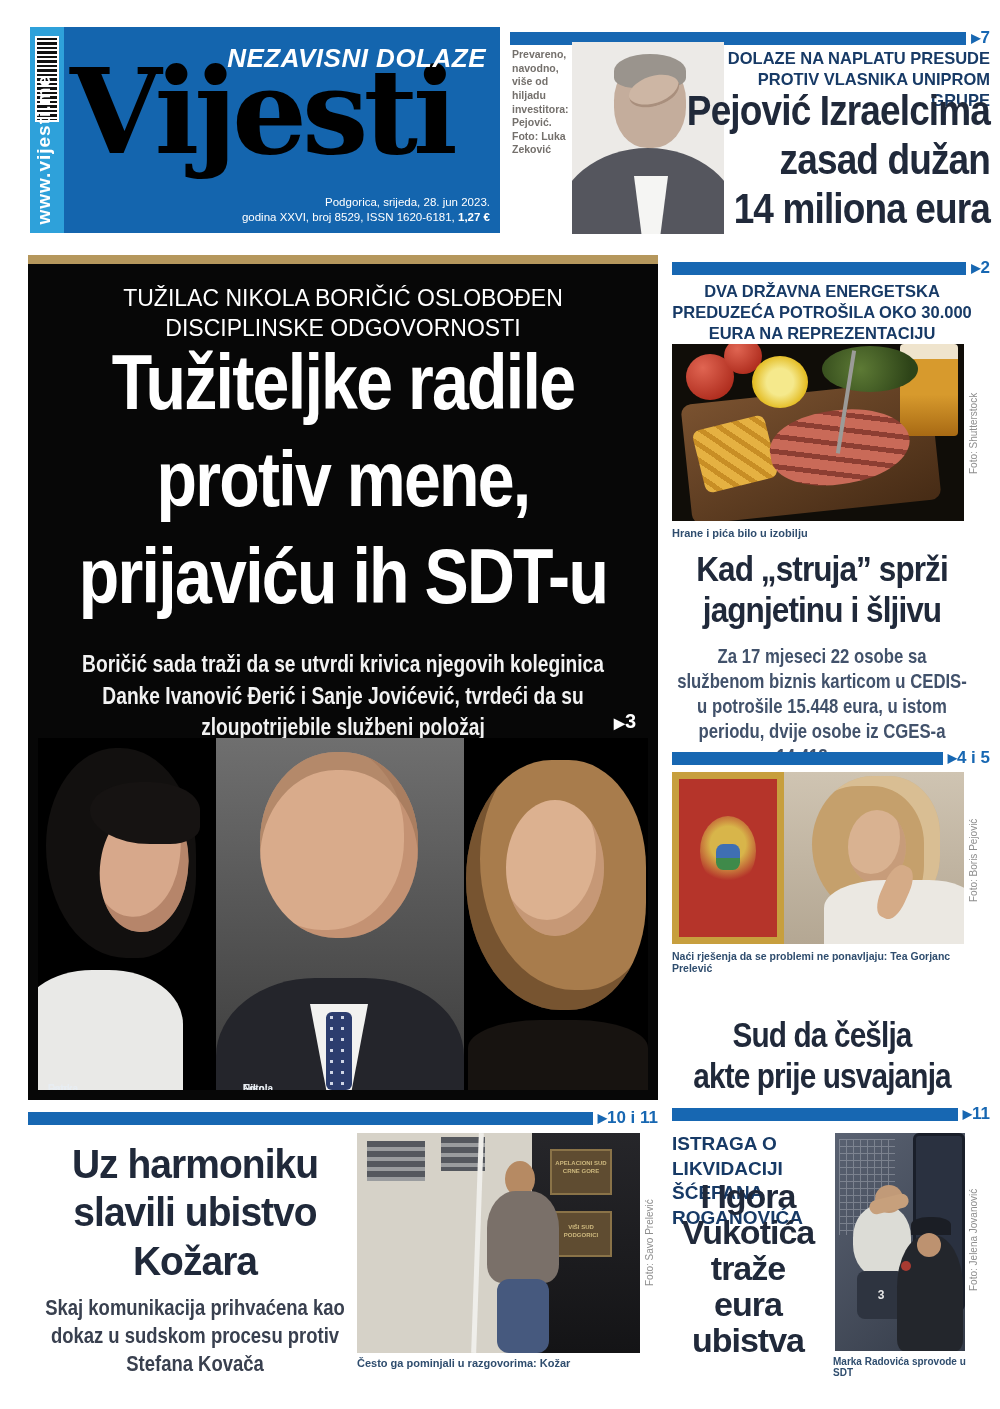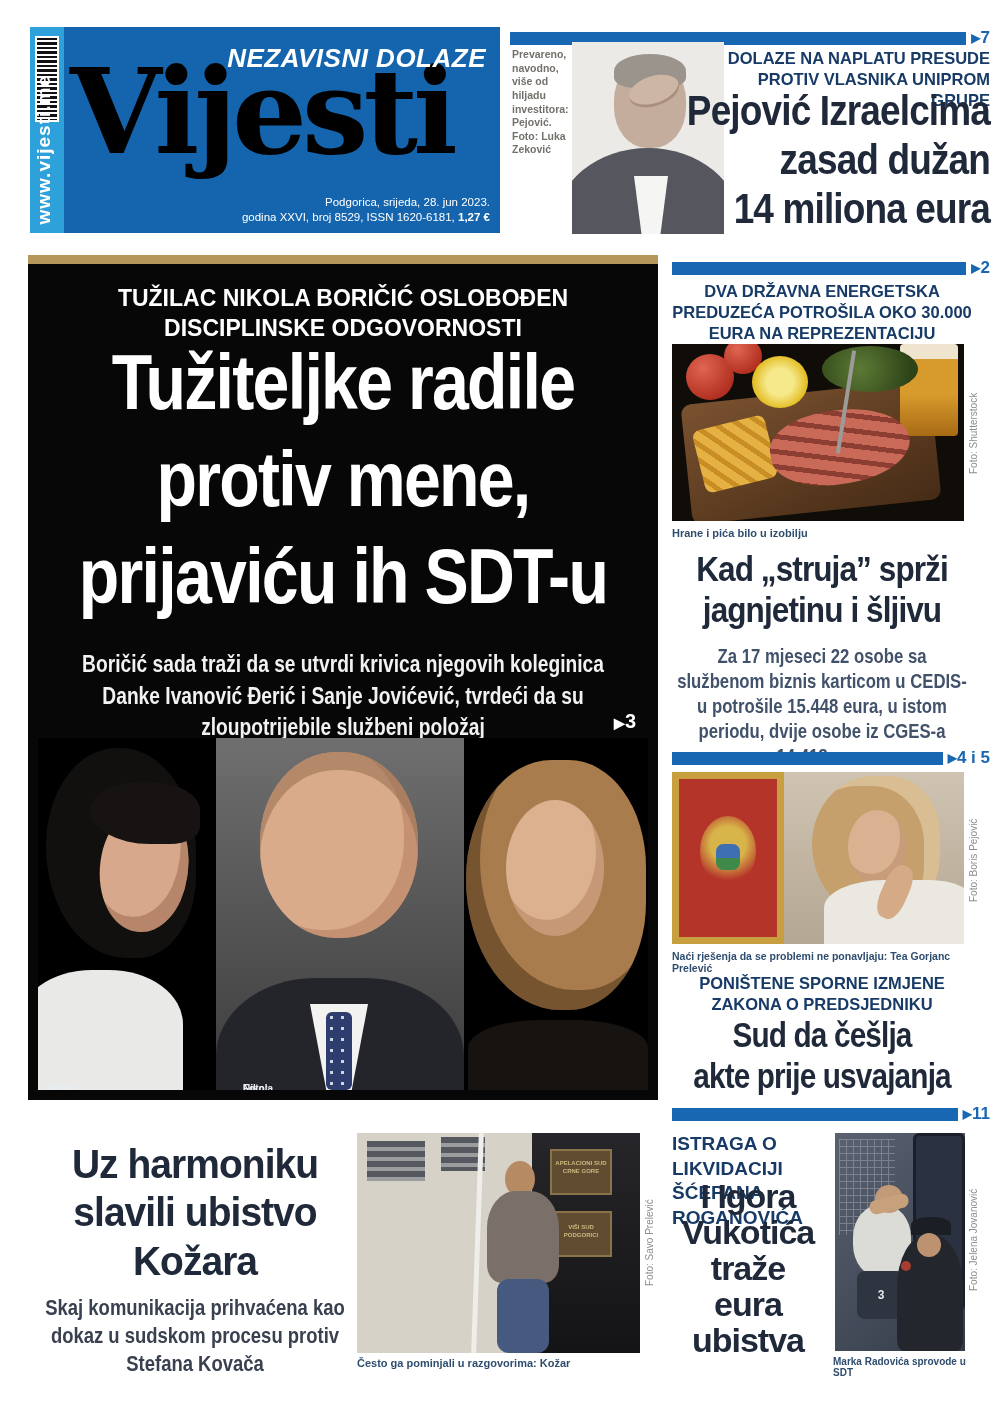--- a/index.html
+++ b/index.html
@@ -55,21 +55,21 @@
   #ts-kicker{position:absolute;left:726px;top:48px;width:264px;text-align:right;
              font-size:16.5px;line-height:1.28;}
   #ts-headline{position:absolute;left:600px;top:86px;width:390px;text-align:right;
                font-size:43px;line-height:1.14;transform:scaleX(0.86);
                transform-origin:100% 0;}
 
   
   #gold-bar{position:absolute;left:28px;top:255px;width:630px;height:9px;background:#b5975c;}
   #black-box{position:absolute;left:28px;top:264px;width:630px;height:836px;background:#070707;}
   #bb-kicker{position:absolute;top:20px;left:85px;right:85px;text-align:center;
-             color:#fff;font-weight:bold;font-size:23px;line-height:1.3;}
+             color:#fff;font-weight:normal;font-size:23px;line-height:1.3;}
   #bb-headline{position:absolute;top:70px;left:0;right:0;text-align:center;color:#fff;
                font-weight:bold;font-size:77px;line-height:97px;letter-spacing:-2px;}
   #bb-headline div{white-space:nowrap;transform:scaleX(0.86);transform-origin:center top;}
   #bb-subhead{position:absolute;top:384px;left:-38px;right:-38px;text-align:center;
               color:#f2f2f2;font-weight:bold;font-size:24px;line-height:1.32;
               transform:scaleX(0.8);transform-origin:center top;}
   #bb-marker3{position:absolute;top:446px;right:22px;color:#fff;font-weight:bold;font-size:20px;}
   #bb-marker3 .tri{font-size:14px;}
   #bb-photos{position:absolute;left:10px;right:10px;bottom:10px;height:352px;background:#000;}
   .s1-body{left:-20px;bottom:0;width:165px;height:120px;background:#e9e9e7;border-radius:45% 45% 0 0;}
@@ -312,30 +312,33 @@
     <div class="g-flag"></div>
     <div class="g-crest"></div>
     <div class="g-crest-core"></div>
     <div class="g-hair"></div>
     <div class="g-face"></div>
     <div class="g-top"></div>
     <div class="g-arm"></div>
   </div>
   <div id="credit-boris" class="vcredit">Foto: Boris Pejović</div>
   <div id="flag-cap" class="smallcap" style="font-size:10.5px;">Naći rješenja da se problemi ne ponavljaju: Tea Gorjanc Prelević</div>
-  <div id="r-kicker2" class="kicker">PONIŠTENE SPORNE IZMJENE ZAKONA O PREDSJEDNIKU</div>
   <div id="h-sud" class="hl">
     <div>Sud da češlja</div>
     <div>akte prije usvajanja</div>
   </div>
   <div id="bar11" class="bar-row">
     <div class="bar"></div>
     <div class="marker"><span class="tri">▶</span><span>11</span></div>
   </div>
 
+  <div id="bar1011" class="bar-row">
+    <div class="bar"></div>
+    <div class="marker"><span class="tri">▶</span><span>10 i 11</span></div>
+  </div>
   <div id="h-kozar" class="hl">
     <div>Uz harmoniku</div>
     <div>slavili ubistvo</div>
     <div>Kožara</div>
   </div>
   <div id="body-kozar">Skaj komunikacija prihvaćena kao dokaz u sudskom procesu protiv Stefana Kovača</div>
   <div id="court-photo" class="photo">
     <div class="c-window1"></div>
     <div class="c-window2"></div>
     <div class="c-wall-dark"></div>

